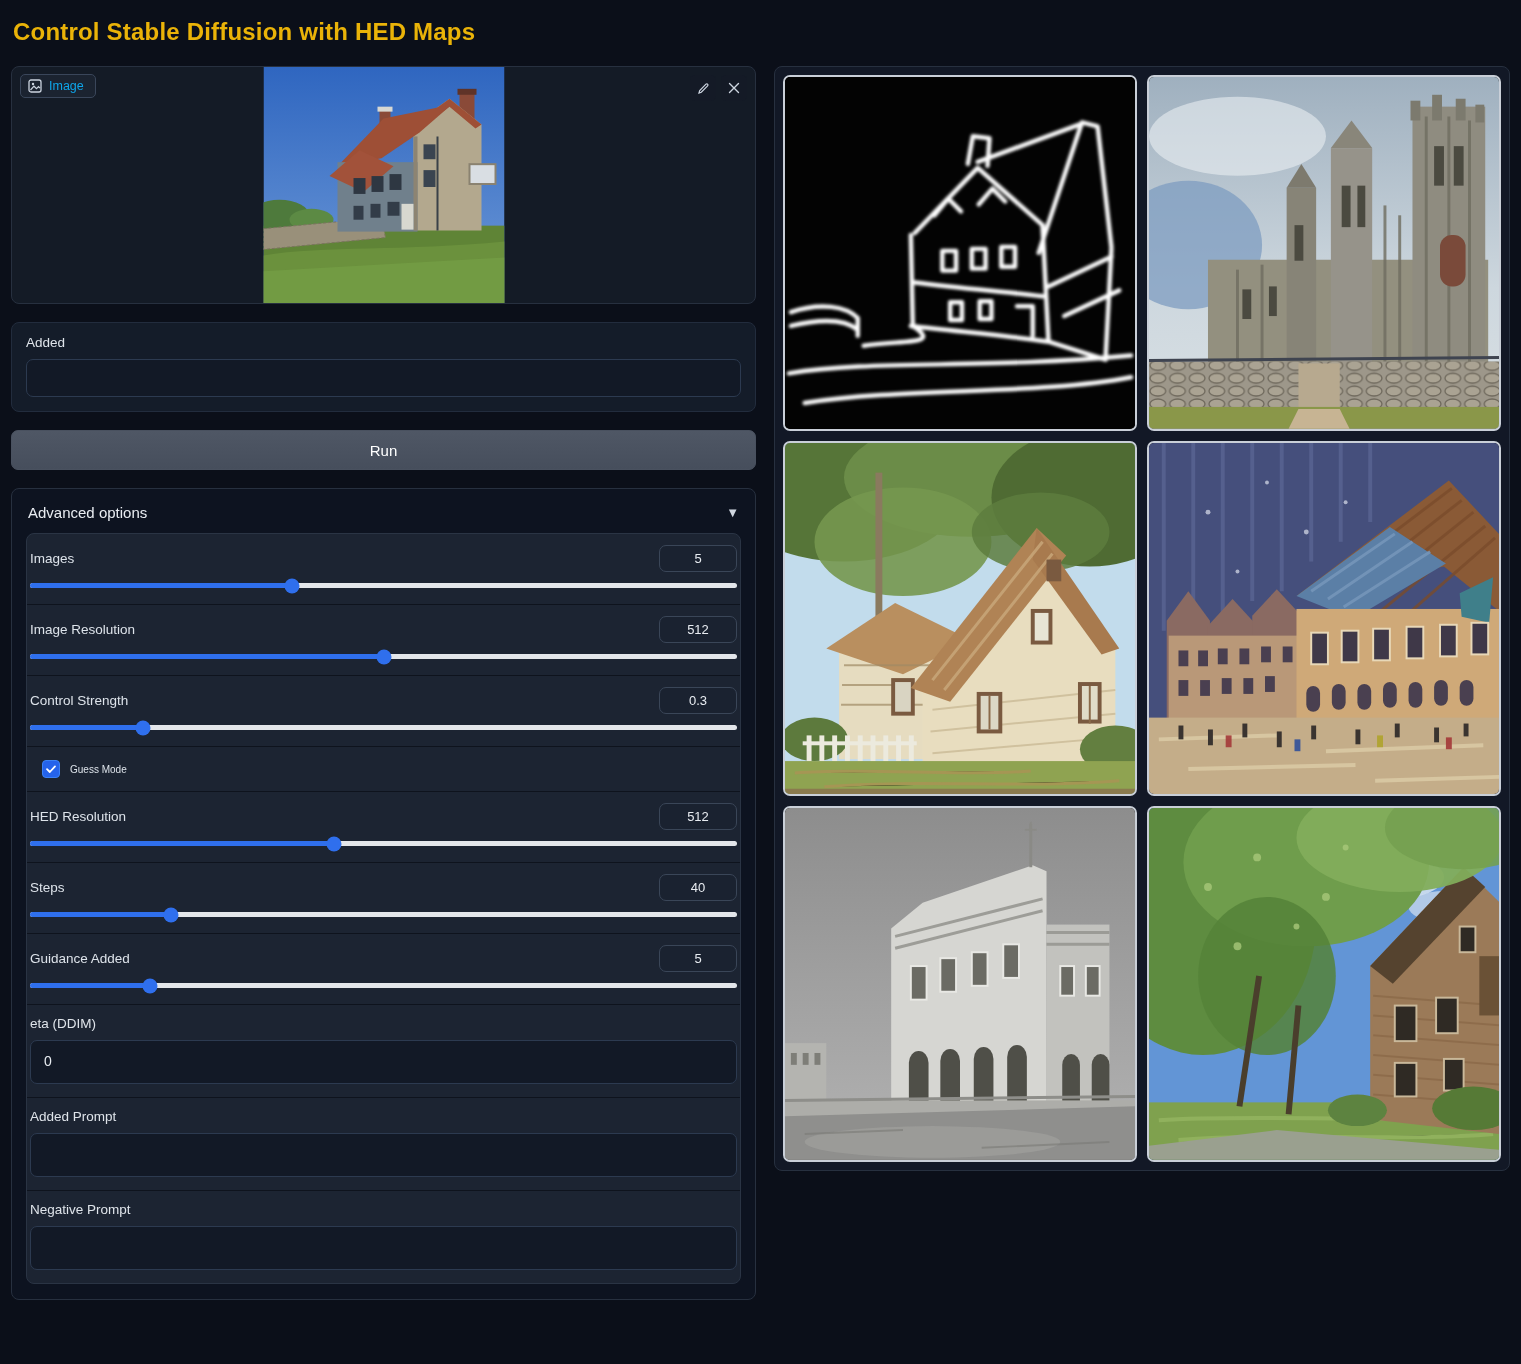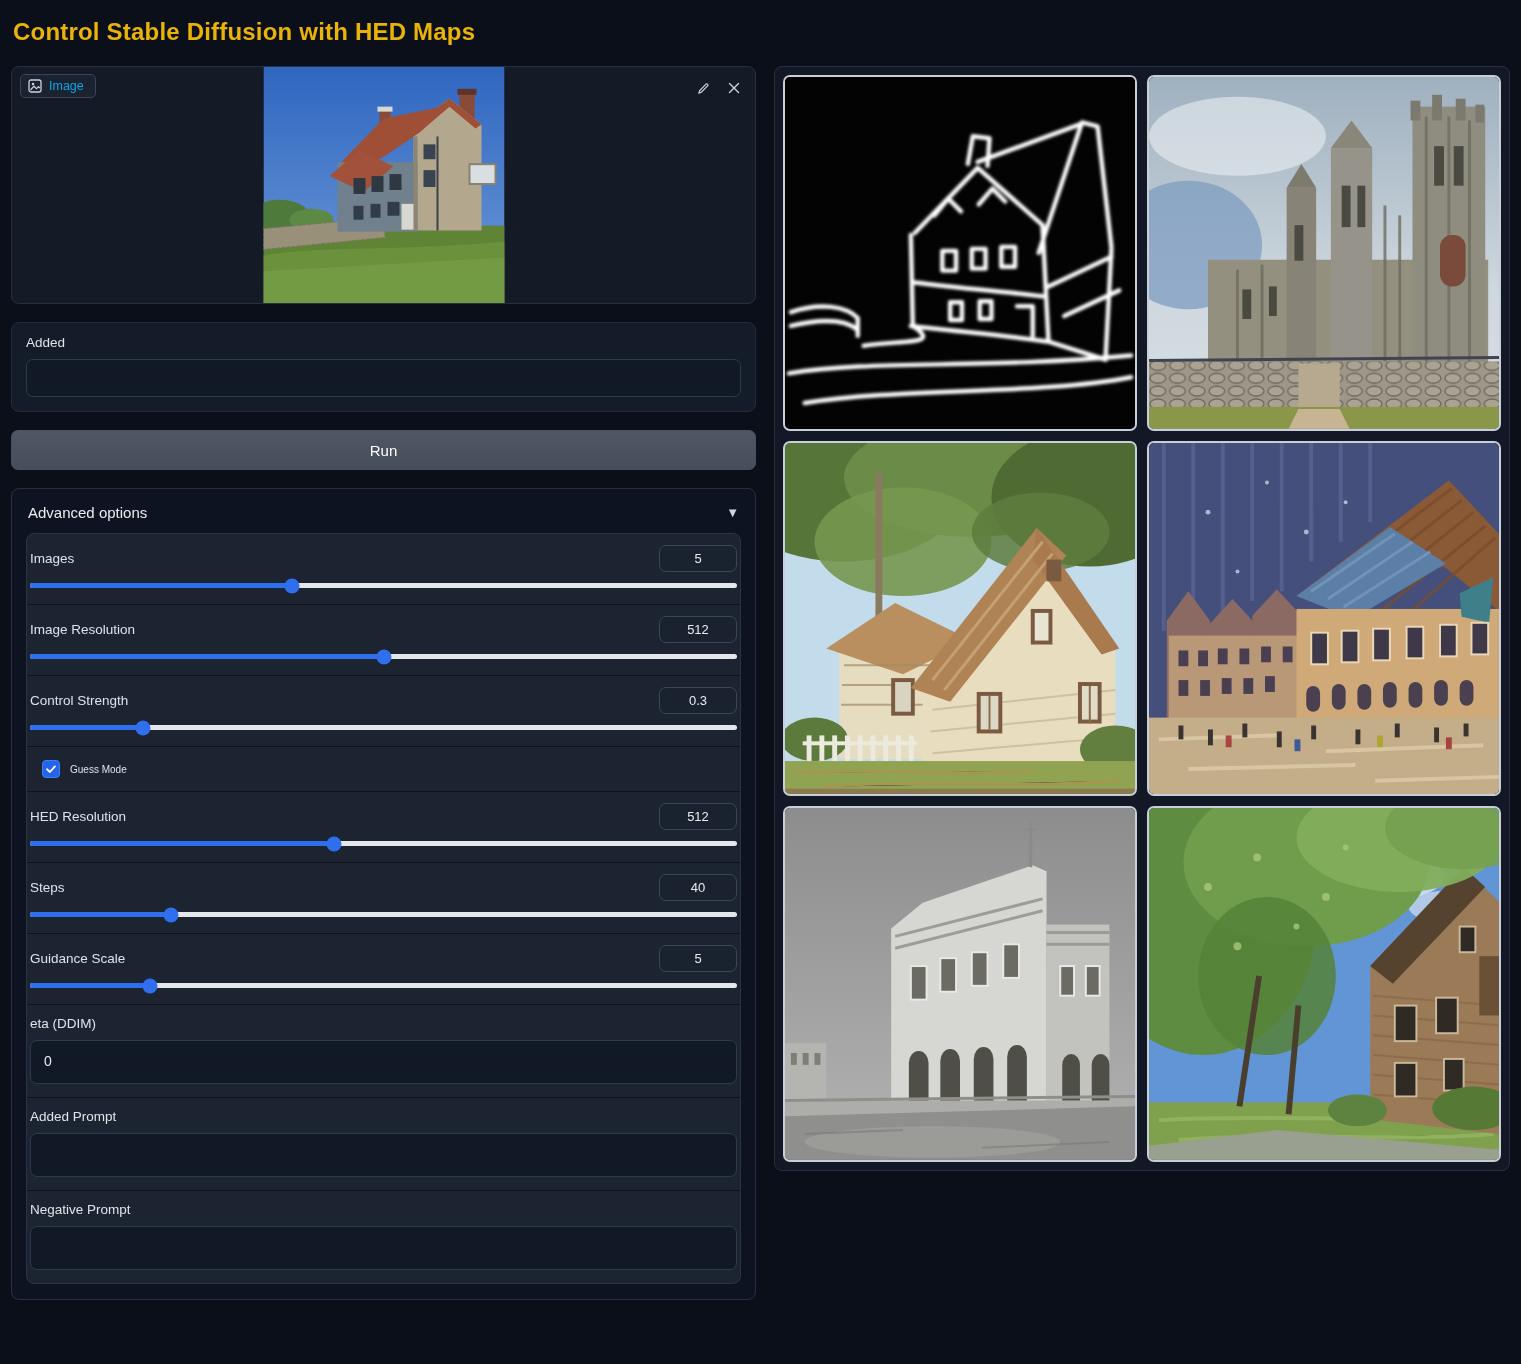--- a/index.html
+++ b/index.html
@@ -236,21 +236,21 @@
             <div class="num-box">40</div>
           </div>
           <div class="track">
             <div class="fill" style="width:20%"></div>
               <div class="thumb" style="left:20%"></div>
           </div>
         </div>
 
         <div class="row">
           <div class="row-head">
-            <span class="slider-label">Guidance Scale</span>
+            <span class="slider-label">Guidance Added</span>
             <div class="num-box">5</div>
           </div>
           <div class="track">
             <div class="fill" style="width:17%"></div>
               <div class="thumb" style="left:17%"></div>
           </div>
         </div>
 
 
         <div class="row">

